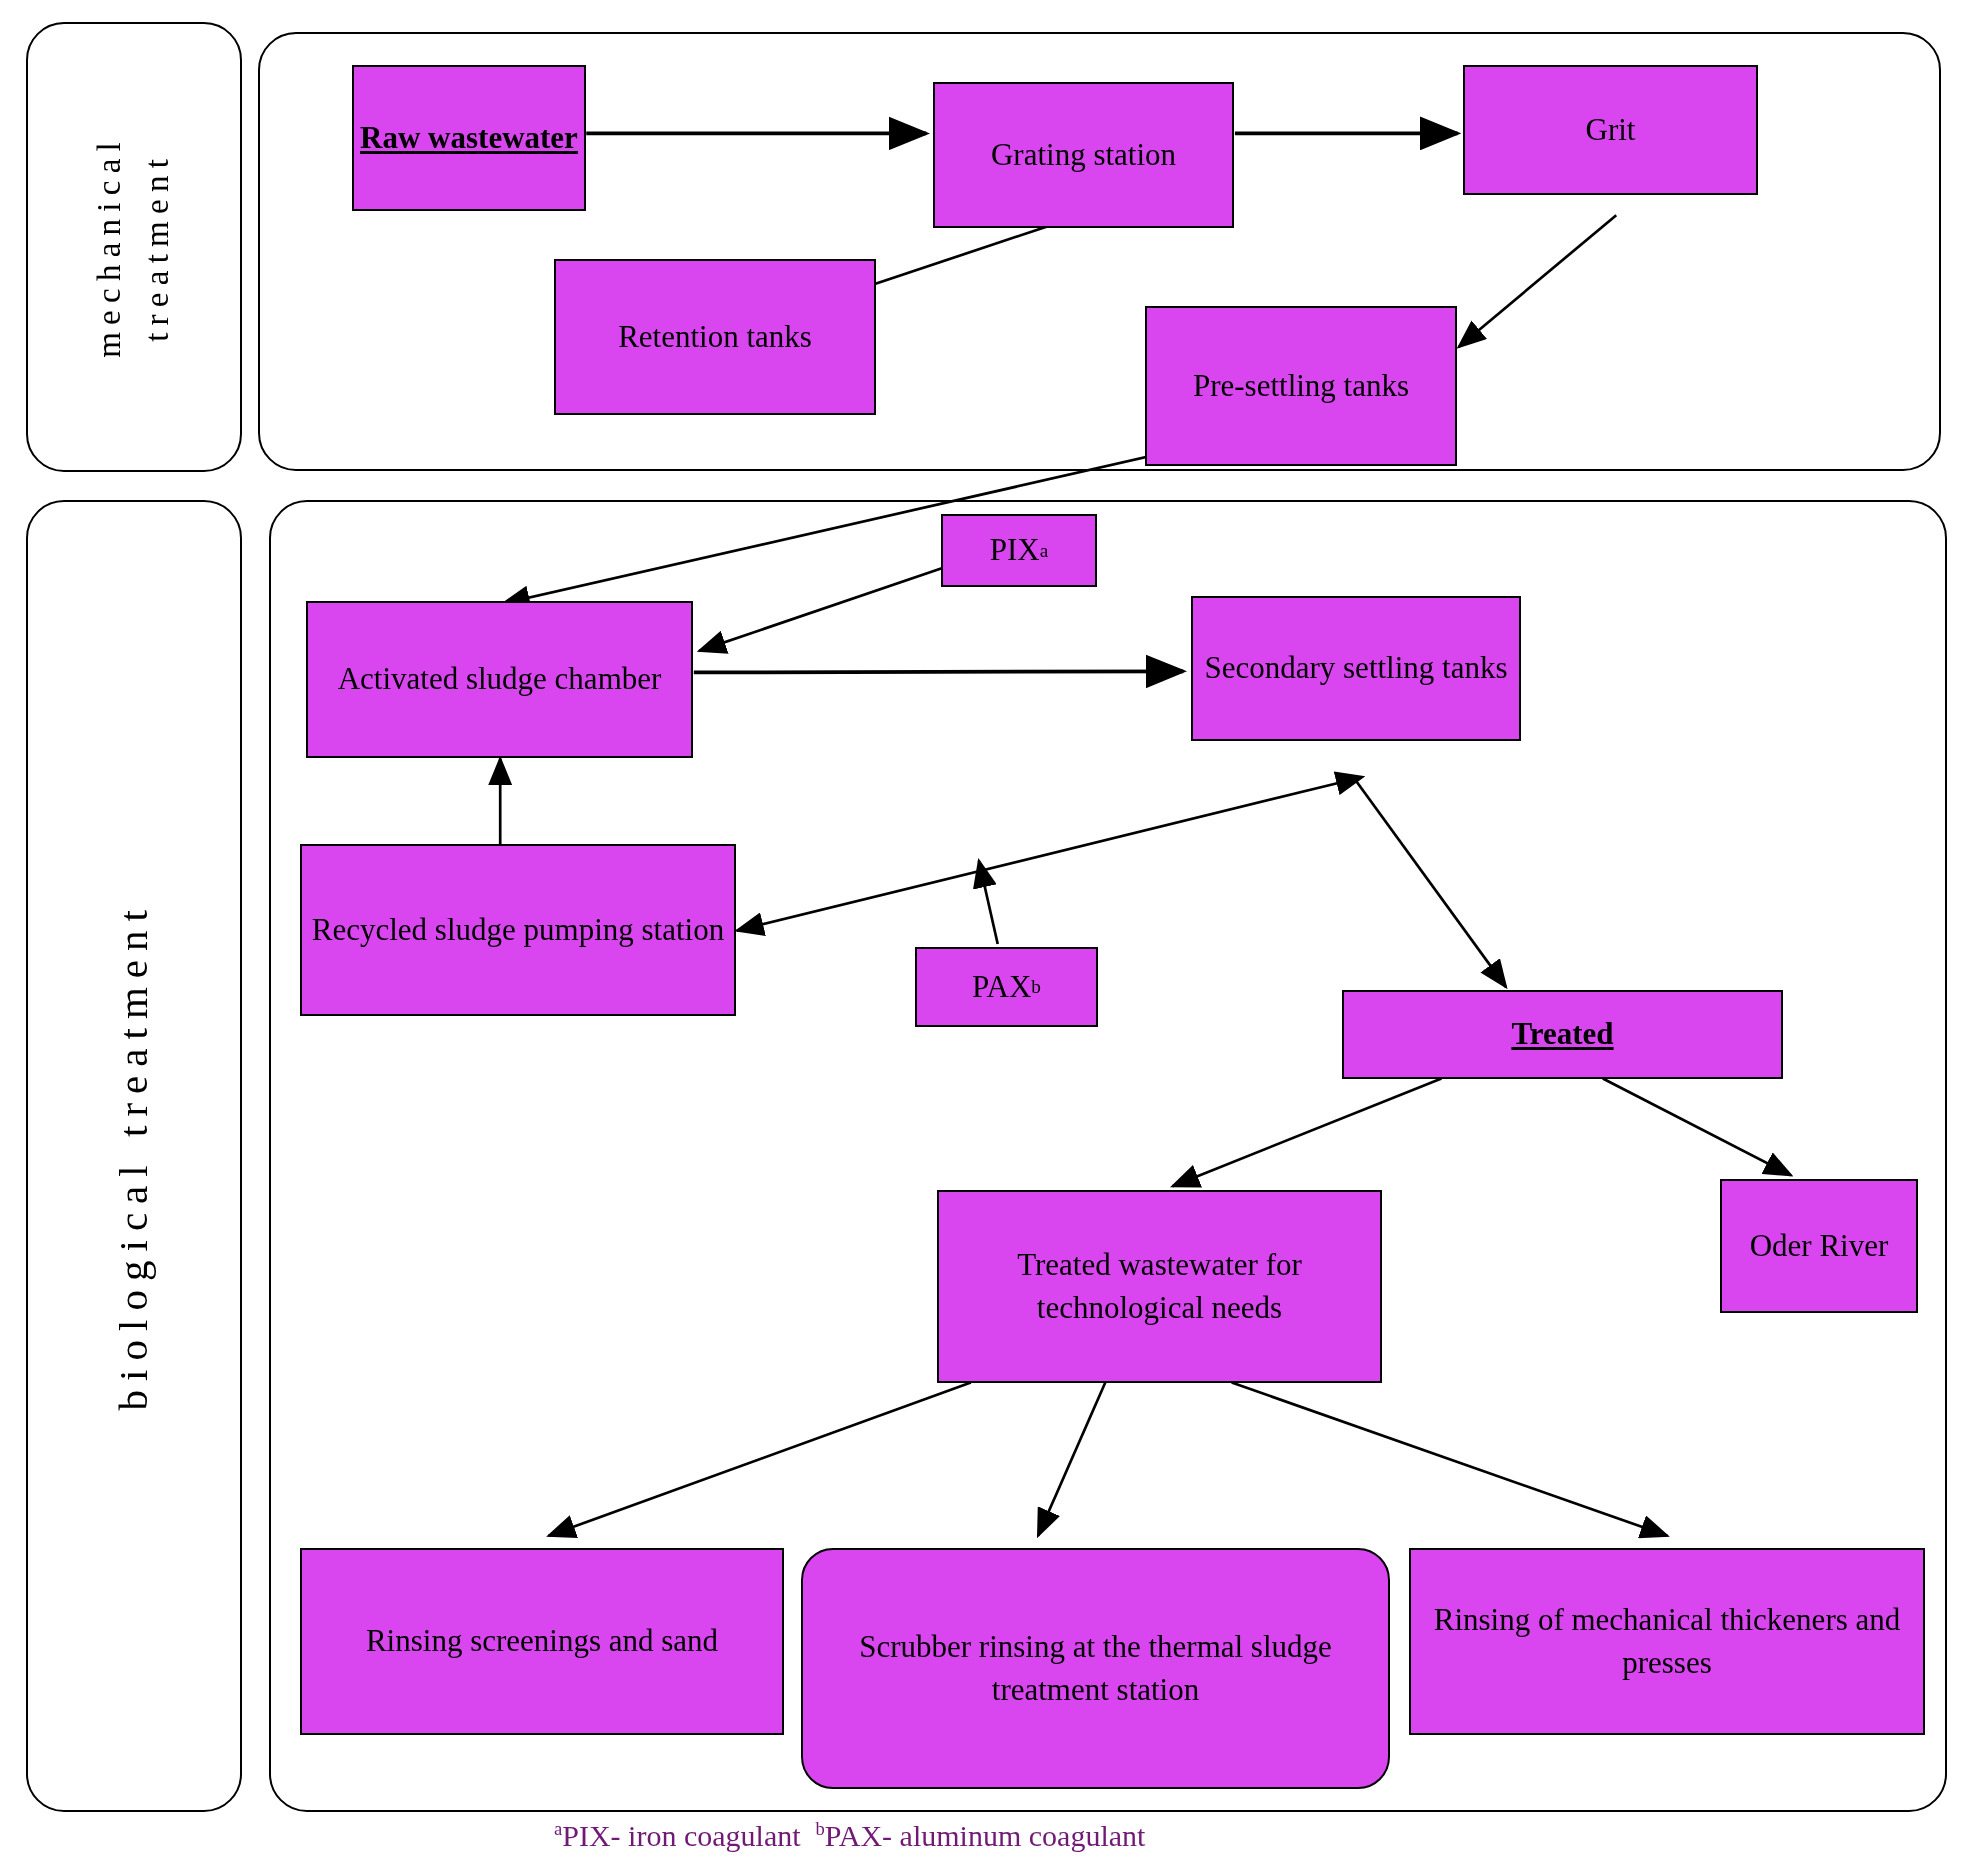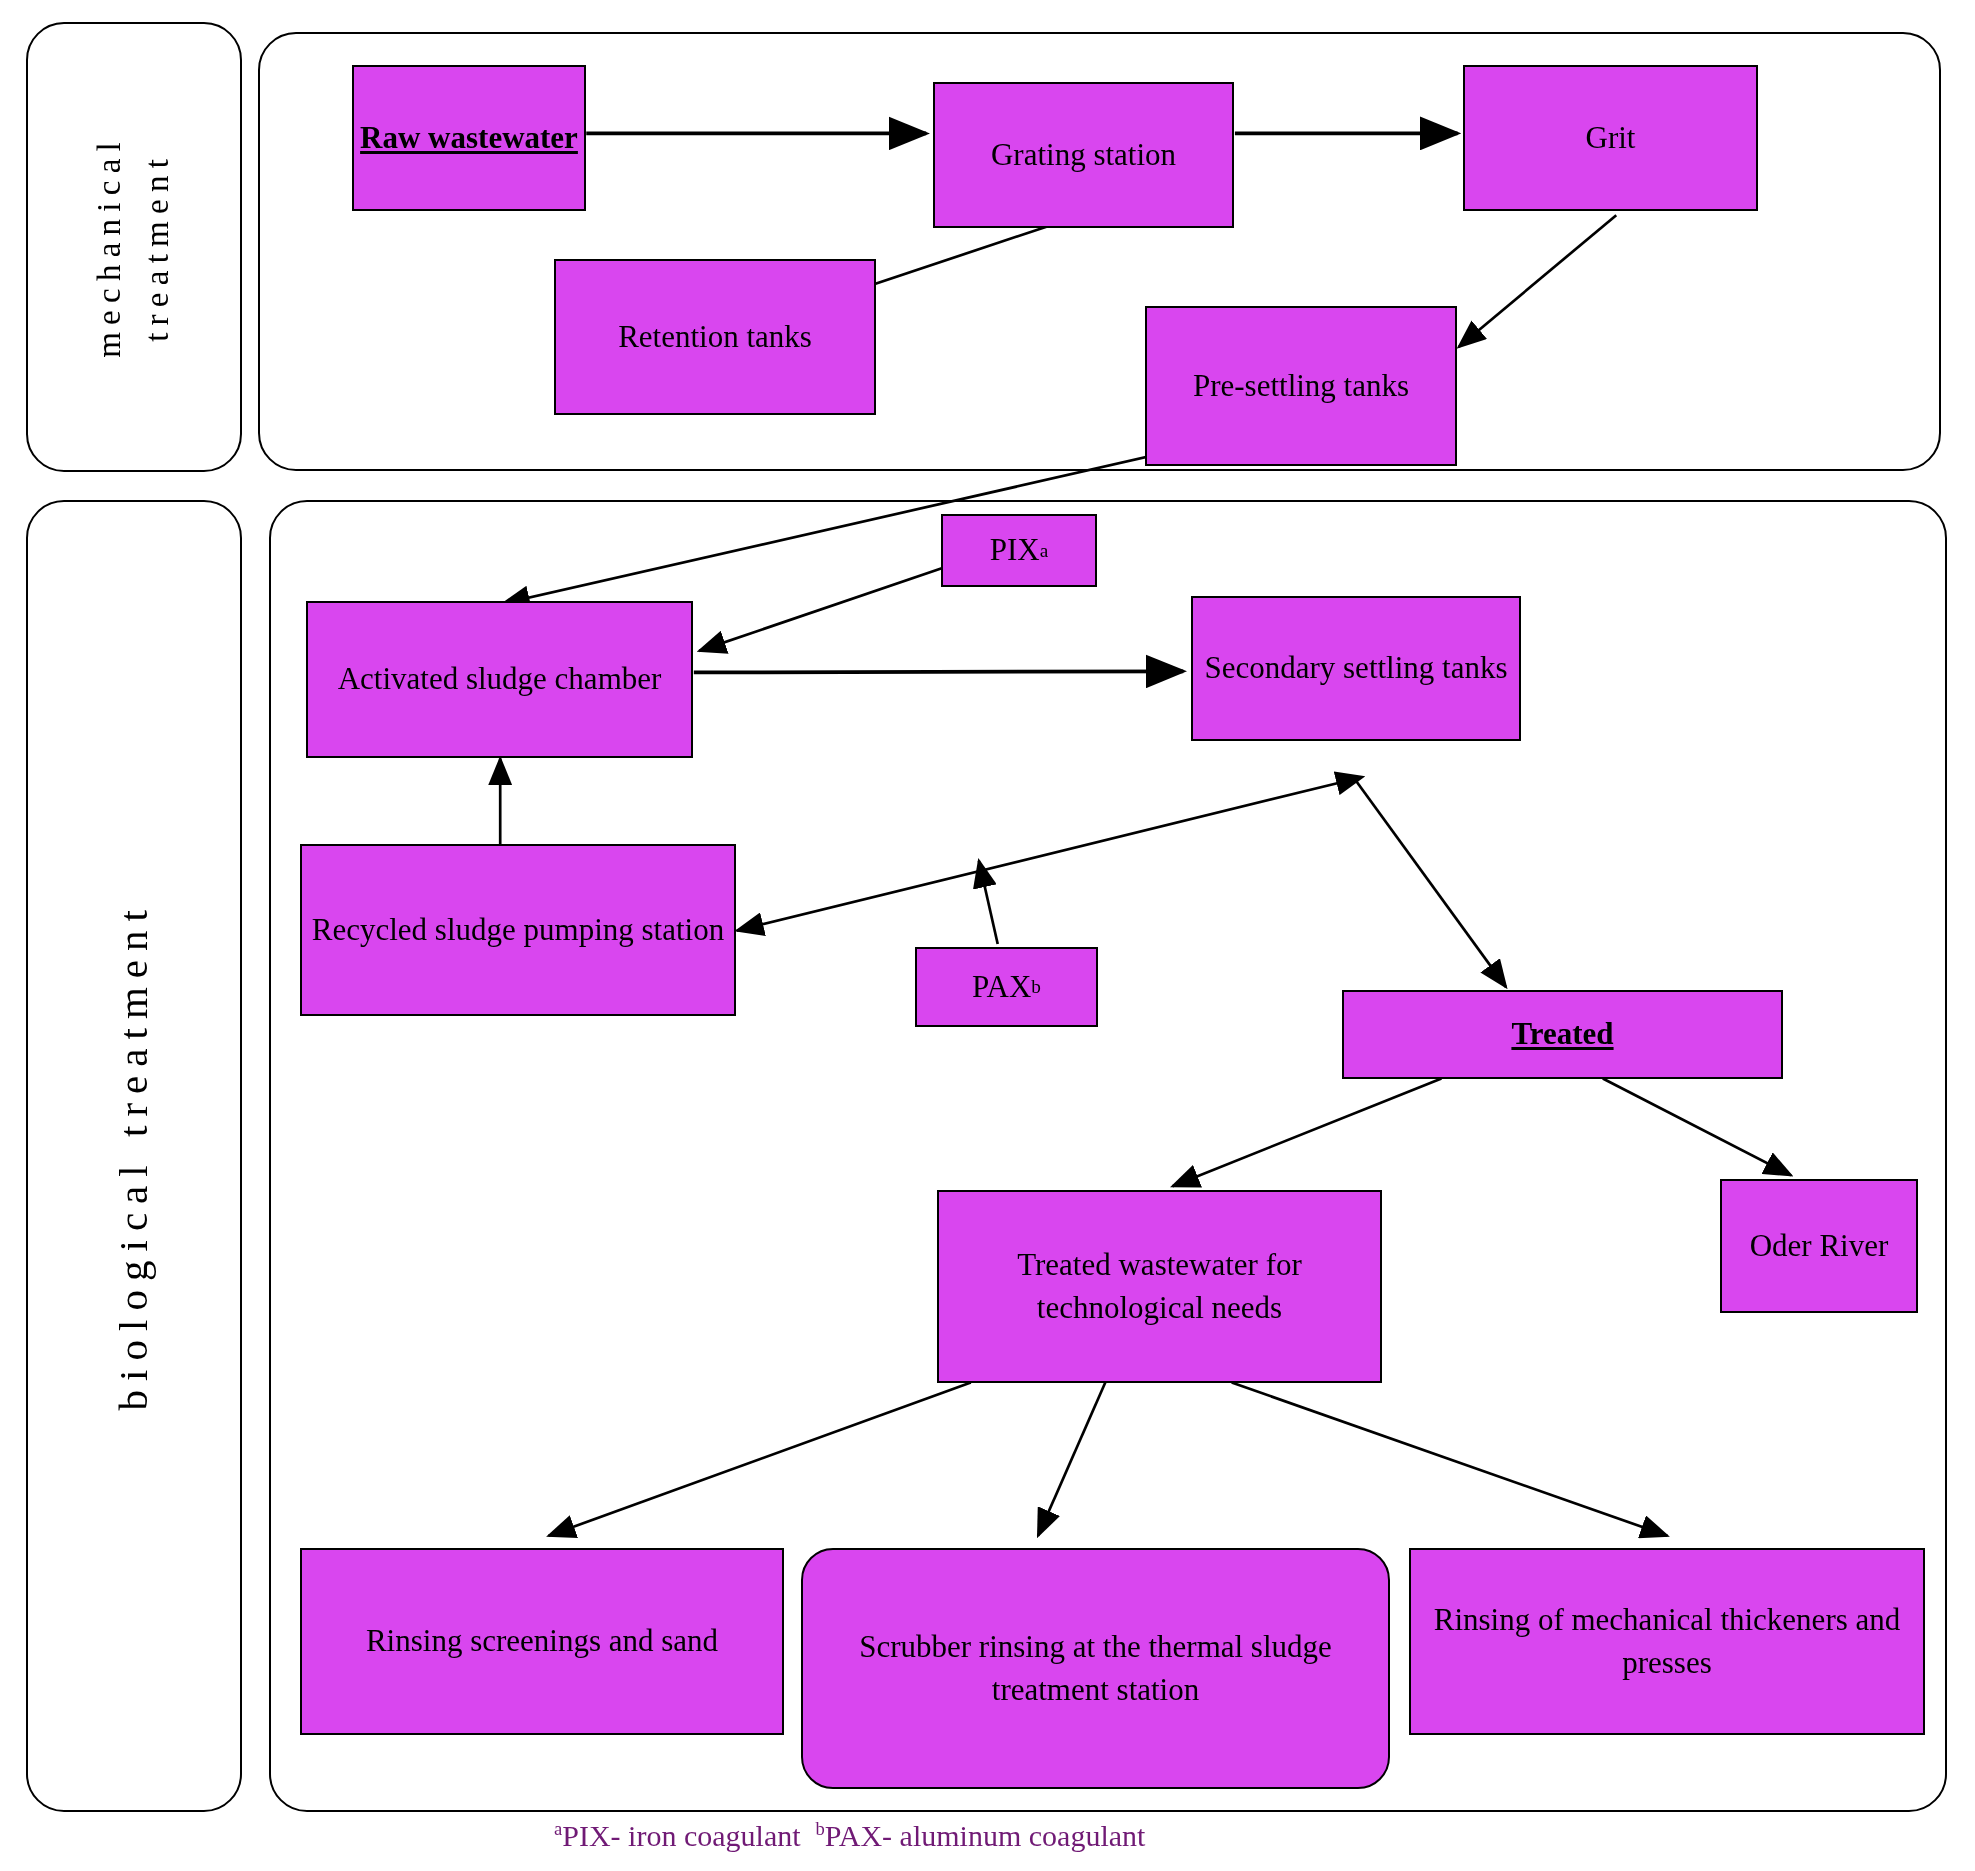--- a/index.html
+++ b/index.html
@@ -169,21 +169,21 @@
   </svg>
 
   <div class="node strong" style="left:352px; top:65px; width:234px; height:146px;">
     <span>Raw wastewater</span>
   </div>
 
   <div class="node" style="left:933px; top:82px; width:301px; height:146px;">
     <span>Grating station</span>
   </div>
 
-  <div class="node" style="left:1463px; top:65px; width:295px; height:146px;">
+  <div class="node" style="left:1463px; top:65px; width:295px; height:130px;">
     <span>Grit</span>
   </div>
 
   <div class="node" style="left:554px; top:259px; width:322px; height:156px;">
     <span>Retention tanks</span>
   </div>
 
   <div class="node" style="left:1145px; top:258px; width:312px; height:160px;margin-top:48px;">
     <span>Pre-settling tanks</span>
   </div>

